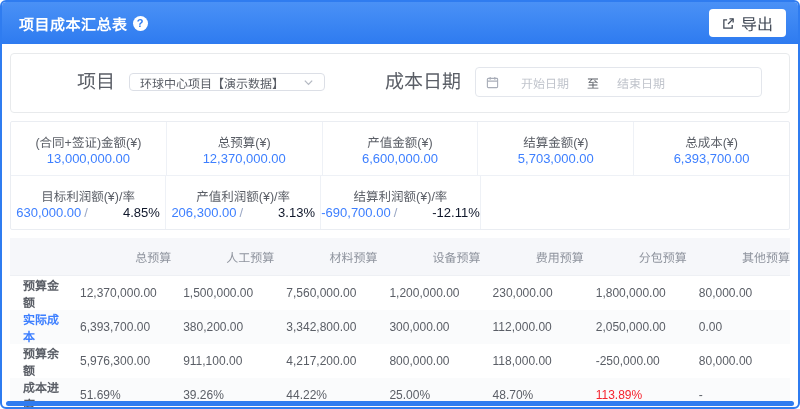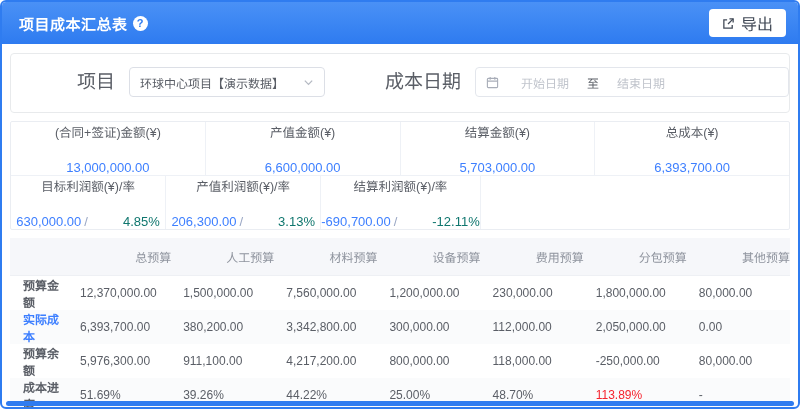--- a/index.html
+++ b/index.html
@@ -20,44 +20,44 @@
   .export-btn { background:#fff; border:none; border-radius:4px; height:28px; padding:0 13px;
           font-size:16px; color:#424a57; display:flex; align-items:center; gap:6px;
           cursor:pointer; font-family:inherit; }
   .export-btn svg { display:block; }
 
   
   .filter-card { margin:9px 8px 8px; border:1px solid #e8eaec; border-radius:4px;
           height:60px; display:flex; align-items:flex-start; padding:13px 0 0 30px; }
   .f-item { display:flex; align-items:center; }
   .f-label { font-size:19px; color:#5a5e66; margin-right:14px; line-height:30px;margin-left:36px; }
-  .select { width:196px; height:30px; border:1px solid #dcdfe6; border-radius:4px;
+  .select { width:196px; height:18px; border:1px solid #dcdfe6; border-radius:4px;
           display:flex; align-items:center; justify-content:space-between;
           padding:8px 10px; font-size:12px; color:#5a5e66; cursor:pointer; background:#fff; }
   .select .chev { color:#b4b9c2; display:flex; }
   .gap { width:24px; }
-  .date-range { width:314px; height:30px; border:1px solid #e3e6ec; border-radius:4px;
+  .date-range { width:287px; height:30px; border:1px solid #e3e6ec; border-radius:4px;
           display:flex; align-items:center; padding:0 10px; font-size:12px; cursor:pointer;
           background:#fff; color:#5a5e66; }
   .date-range .cal { color:#a8adb8; display:flex; margin-right:4px; }
   .date-range .ph { color:#c0c4cc; width:84px; text-align:center; }
   .date-range .sep { color:#5a5e66; }
 
   
   .summary { margin:0 8px; border:1px solid #eaedf2; border-radius:2px; }
   .sum-row { display:flex; }
   .sum-row + .sum-row { border-top:1px solid #eef1f6; }
   .sum-cell { flex:1; height:53px; border-right:1px solid #eef1f6; display:flex;
-          flex-direction:column; align-items:center; justify-content:space-between; }
+          flex-direction:column; align-items:center; justify-content:center; }
   .sum-cell:last-child { border-right:none; }
   .sum-cell.filler { flex:2; border-right:none; }
   .sum-label { font-size:12.5px; color:#5a5e66; }
   .sum-value { font-size:13px; color:#3d7fff; }
   .sum-slash { color:#9aa7c4; padding:0 3px; }
-  .sum-rate { color:#0f766e;margin-left:32px; }
+  .sum-rate { color:#0f172a;margin-left:32px; }
 
   
   .table-wrap { margin:8px 8px 0; }
   table { width:100%; border-collapse:collapse; table-layout:fixed; font-size:12px; }
   col.label-col { width:58px; }
   thead th { background:#f6f7fa; color:#8f949e; font-weight:normal; height:37px;
           text-align:right; padding-left:12px; border-bottom:1px solid #eef0f4; }
   tbody th { text-align:left; padding-left:13px; color:#5a5e66; font-weight:bold; }
   tbody td { padding-left:12px; color:#5a5e66; }
   tbody tr { height:32px; }
@@ -121,20 +121,24 @@
     </div>
   </div>
 
   <div class="summary">
     <div class="sum-row" id="sum-row-1">
         <div class="sum-cell">
           <div class="sum-label">(合同+签证)金额(¥)</div>
           <div class="sum-value">13,000,000.00</div>
         </div>
         <div class="sum-cell">
+          <div class="sum-label">总预算(¥)</div>
+          <div class="sum-value">12,370,000.00</div>
+        </div>
+        <div class="sum-cell">
           <div class="sum-label">产值金额(¥)</div>
           <div class="sum-value">6,600,000.00</div>
         </div>
         <div class="sum-cell">
           <div class="sum-label">结算金额(¥)</div>
           <div class="sum-value">5,703,000.00</div>
         </div>
         <div class="sum-cell">
           <div class="sum-label">总成本(¥)</div>
           <div class="sum-value">6,393,700.00</div>

